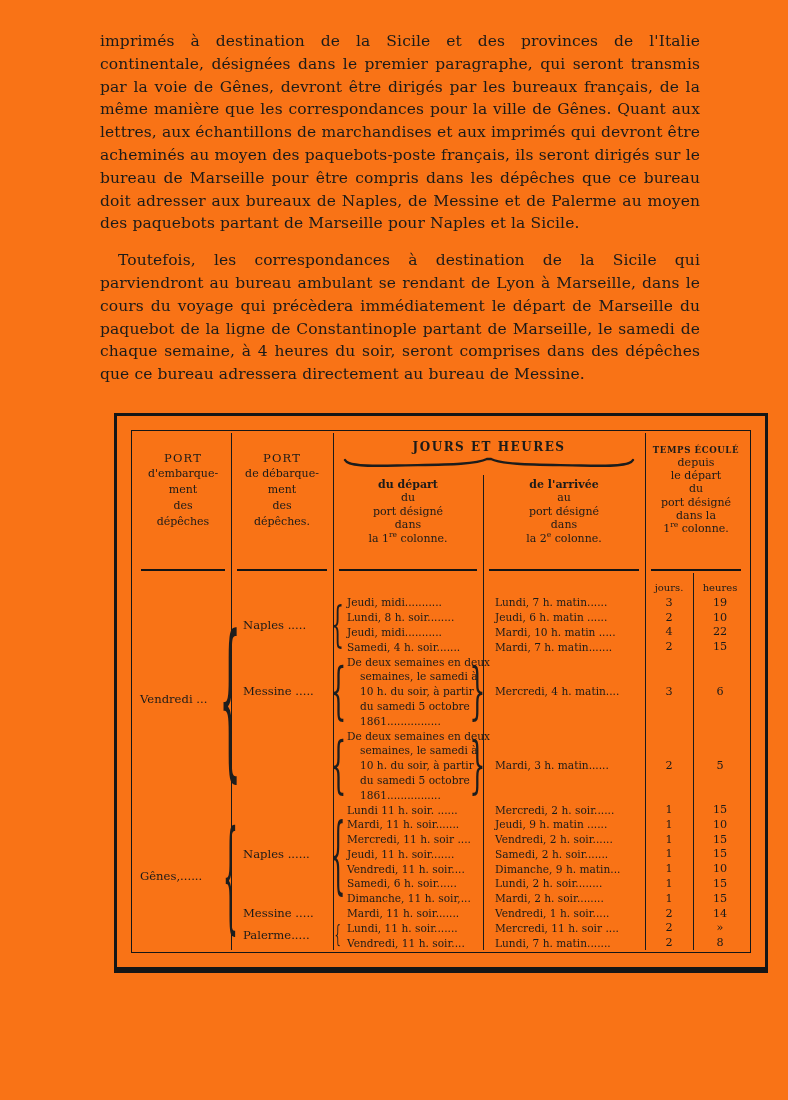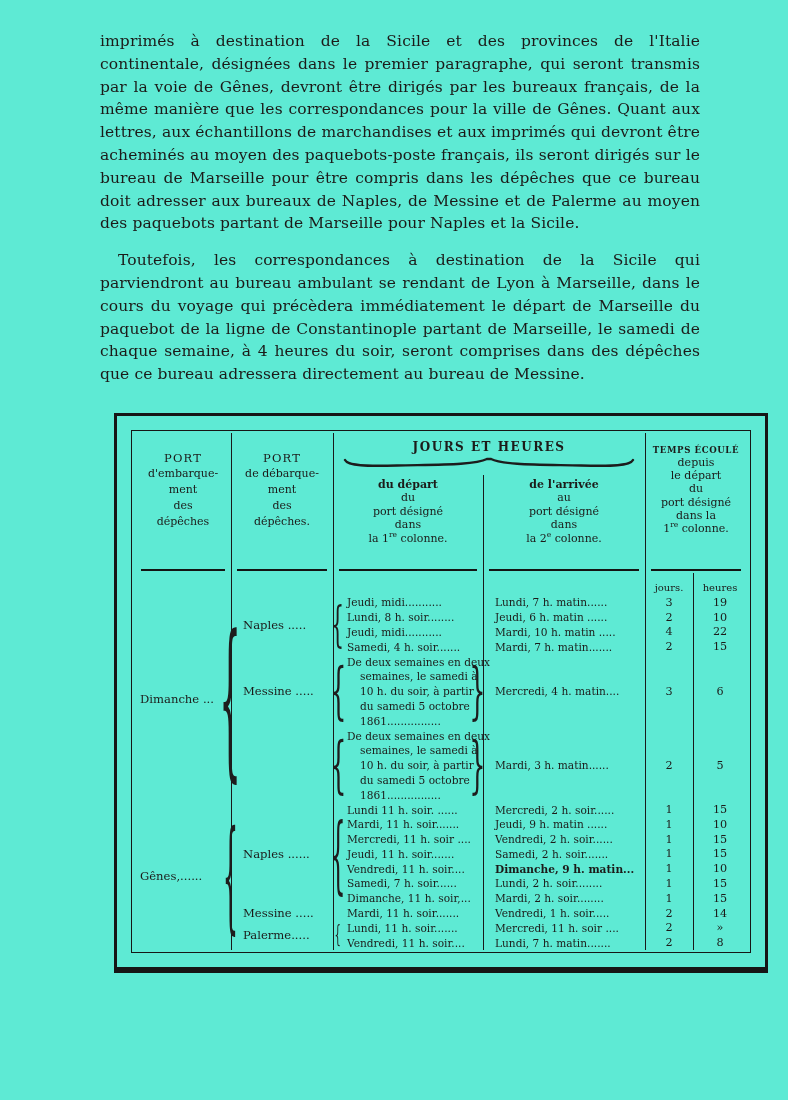--- a/index.html
+++ b/index.html
@@ -1,18 +1,18 @@
 <!DOCTYPE html>
 <html><head>
 <meta charset="utf-8">
 <style>
   html,body{margin:0;padding:0;}
   .page{
     position:relative; width:788px; height:1100px; box-sizing:border-box;
-    background:#5eead4; color:#1c1b19; overflow:hidden;
+    background:#f97316; color:#1c1b19; overflow:hidden;
     font-family:"DejaVu Serif","Liberation Serif",serif;
     padding:30px 88px 0 100px;
   }
   .para{
     width:600px; margin:0 0 14px 0; font-size:15.5px; line-height:22.8px;
     text-align:justify; letter-spacing:.1px;
   }
   .para.indent{ text-indent:18px; }
   .para.last{ margin-top:20px; margin-bottom:0; }
 
@@ -138,21 +138,21 @@
             <div class="hl">du</div>
             <div class="hl">port désigné</div>
             <div class="hl">dans la</div>
             <div class="hl"><span>1</span><sup>re</sup><span> colonne.</span></div>
           </div>
         </div>
 
         <div class="tbody" id="tbody">
           <div class="subh" style="grid-column:5">jours.</div>
           <div class="subh" style="grid-column:6">heures</div>
-        <div class="cell lbl embark" style="grid-area: 2 / 1 / span 14;">Dimanche ...</div>
+        <div class="cell lbl embark" style="grid-area: 2 / 1 / span 14;">Vendredi ...</div>
             <div class="brace b-emb" style="grid-area: 2 / 1 / span 14;">
               <span style="font-size: 170px; transform: scaleX(0.2);">{</span>
             </div>
             <div class="cell lbl embark" style="grid-area: 16 / 1 / span 10;">Gênes,......</div>
             <div class="brace b-emb" style="grid-area: 16 / 1 / span 10;">
               <span style="font-size: 121px; transform: scaleX(0.2);">{</span>
             </div>
             <div class="cell lbl debark" style="grid-area: 2 / 2 / span 4;">Naples .....</div>
             <div class="cell lbl debark" style="grid-area: 6 / 2 / span 5;">Messine .....</div>
             <div class="cell lbl debark" style="grid-area: 16 / 2 / span 7;">Naples ......</div>
@@ -170,36 +170,36 @@
             <div class="cell dep" style="grid-area: 11 / 3 / span 1;">De deux semaines en deux</div>
             <div class="cell dep ind" style="grid-area: 12 / 3 / span 1;">semaines, le samedi à</div>
             <div class="cell dep ind" style="grid-area: 13 / 3 / span 1;">10 h. du soir, à partir</div>
             <div class="cell dep ind" style="grid-area: 14 / 3 / span 1;">du samedi 5 octobre</div>
             <div class="cell dep ind" style="grid-area: 15 / 3 / span 1;">1861................</div>
             <div class="cell dep" style="grid-area: 16 / 3 / span 1;">Lundi 11 h. soir. ......</div>
             <div class="cell dep" style="grid-area: 17 / 3 / span 1;">Mardi, 11 h. soir.......</div>
             <div class="cell dep" style="grid-area: 18 / 3 / span 1;">Mercredi, 11 h. soir ....</div>
             <div class="cell dep" style="grid-area: 19 / 3 / span 1;">Jeudi, 11 h. soir.......</div>
             <div class="cell dep" style="grid-area: 20 / 3 / span 1;">Vendredi, 11 h. soir....</div>
-            <div class="cell dep" style="grid-area: 21 / 3 / span 1;">Samedi, 7 h. soir......</div>
+            <div class="cell dep" style="grid-area: 21 / 3 / span 1;">Samedi, 6 h. soir......</div>
             <div class="cell dep" style="grid-area: 22 / 3 / span 1;">Dimanche, 11 h. soir,...</div>
             <div class="cell dep" style="grid-area: 23 / 3 / span 1;">Mardi, 11 h. soir.......</div>
             <div class="cell dep" style="grid-area: 24 / 3 / span 1;">Lundi, 11 h. soir.......</div>
             <div class="cell dep" style="grid-area: 25 / 3 / span 1;">Vendredi, 11 h. soir....</div>
             <div class="cell arr" style="grid-area: 2 / 4 / span 1;">Lundi, 7 h. matin......</div>
             <div class="cell arr" style="grid-area: 3 / 4 / span 1;">Jeudi, 6 h. matin ......</div>
             <div class="cell arr" style="grid-area: 4 / 4 / span 1;">Mardi, 10 h. matin .....</div>
             <div class="cell arr" style="grid-area: 5 / 4 / span 1;">Mardi, 7 h. matin.......</div>
             <div class="cell arr" style="grid-area: 6 / 4 / span 5;">Mercredi, 4 h. matin....</div>
             <div class="cell arr" style="grid-area: 11 / 4 / span 5;">Mardi, 3 h. matin......</div>
             <div class="cell arr" style="grid-area: 16 / 4 / span 1;">Mercredi, 2 h. soir......</div>
             <div class="cell arr" style="grid-area: 17 / 4 / span 1; text-align: right;">Jeudi, 9 h. matin ......</div>
             <div class="cell arr" style="grid-area: 18 / 4 / span 1;">Vendredi, 2 h. soir......</div>
             <div class="cell arr" style="grid-area: 19 / 4 / span 1;">Samedi, 2 h. soir.......</div>
-            <div class="cell arr" style="grid-area: 20 / 4 / span 1; font-weight: bold;">Dimanche, 9 h. matin...</div>
+            <div class="cell arr" style="grid-area: 20 / 4 / span 1;">Dimanche, 9 h. matin...</div>
             <div class="cell arr" style="grid-area: 21 / 4 / span 1;">Lundi, 2 h. soir........</div>
             <div class="cell arr" style="grid-area: 22 / 4 / span 1;">Mardi, 2 h. soir........</div>
             <div class="cell arr" style="grid-area: 23 / 4 / span 1;">Vendredi, 1 h. soir.....</div>
             <div class="cell arr" style="grid-area: 24 / 4 / span 1;">Mercredi, 11 h. soir ....</div>
             <div class="cell arr" style="grid-area: 25 / 4 / span 1;">Lundi, 7 h. matin.......</div>
             <div class="cell num" style="grid-area: 2 / 5 / span 1;">3</div>
             <div class="cell num" style="grid-area: 2 / 6 / span 1;">19</div>
             <div class="cell num" style="grid-area: 3 / 5 / span 1;">2</div>
             <div class="cell num" style="grid-area: 3 / 6 / span 1;">10</div>
             <div class="cell num" style="grid-area: 4 / 5 / span 1;">4</div>

